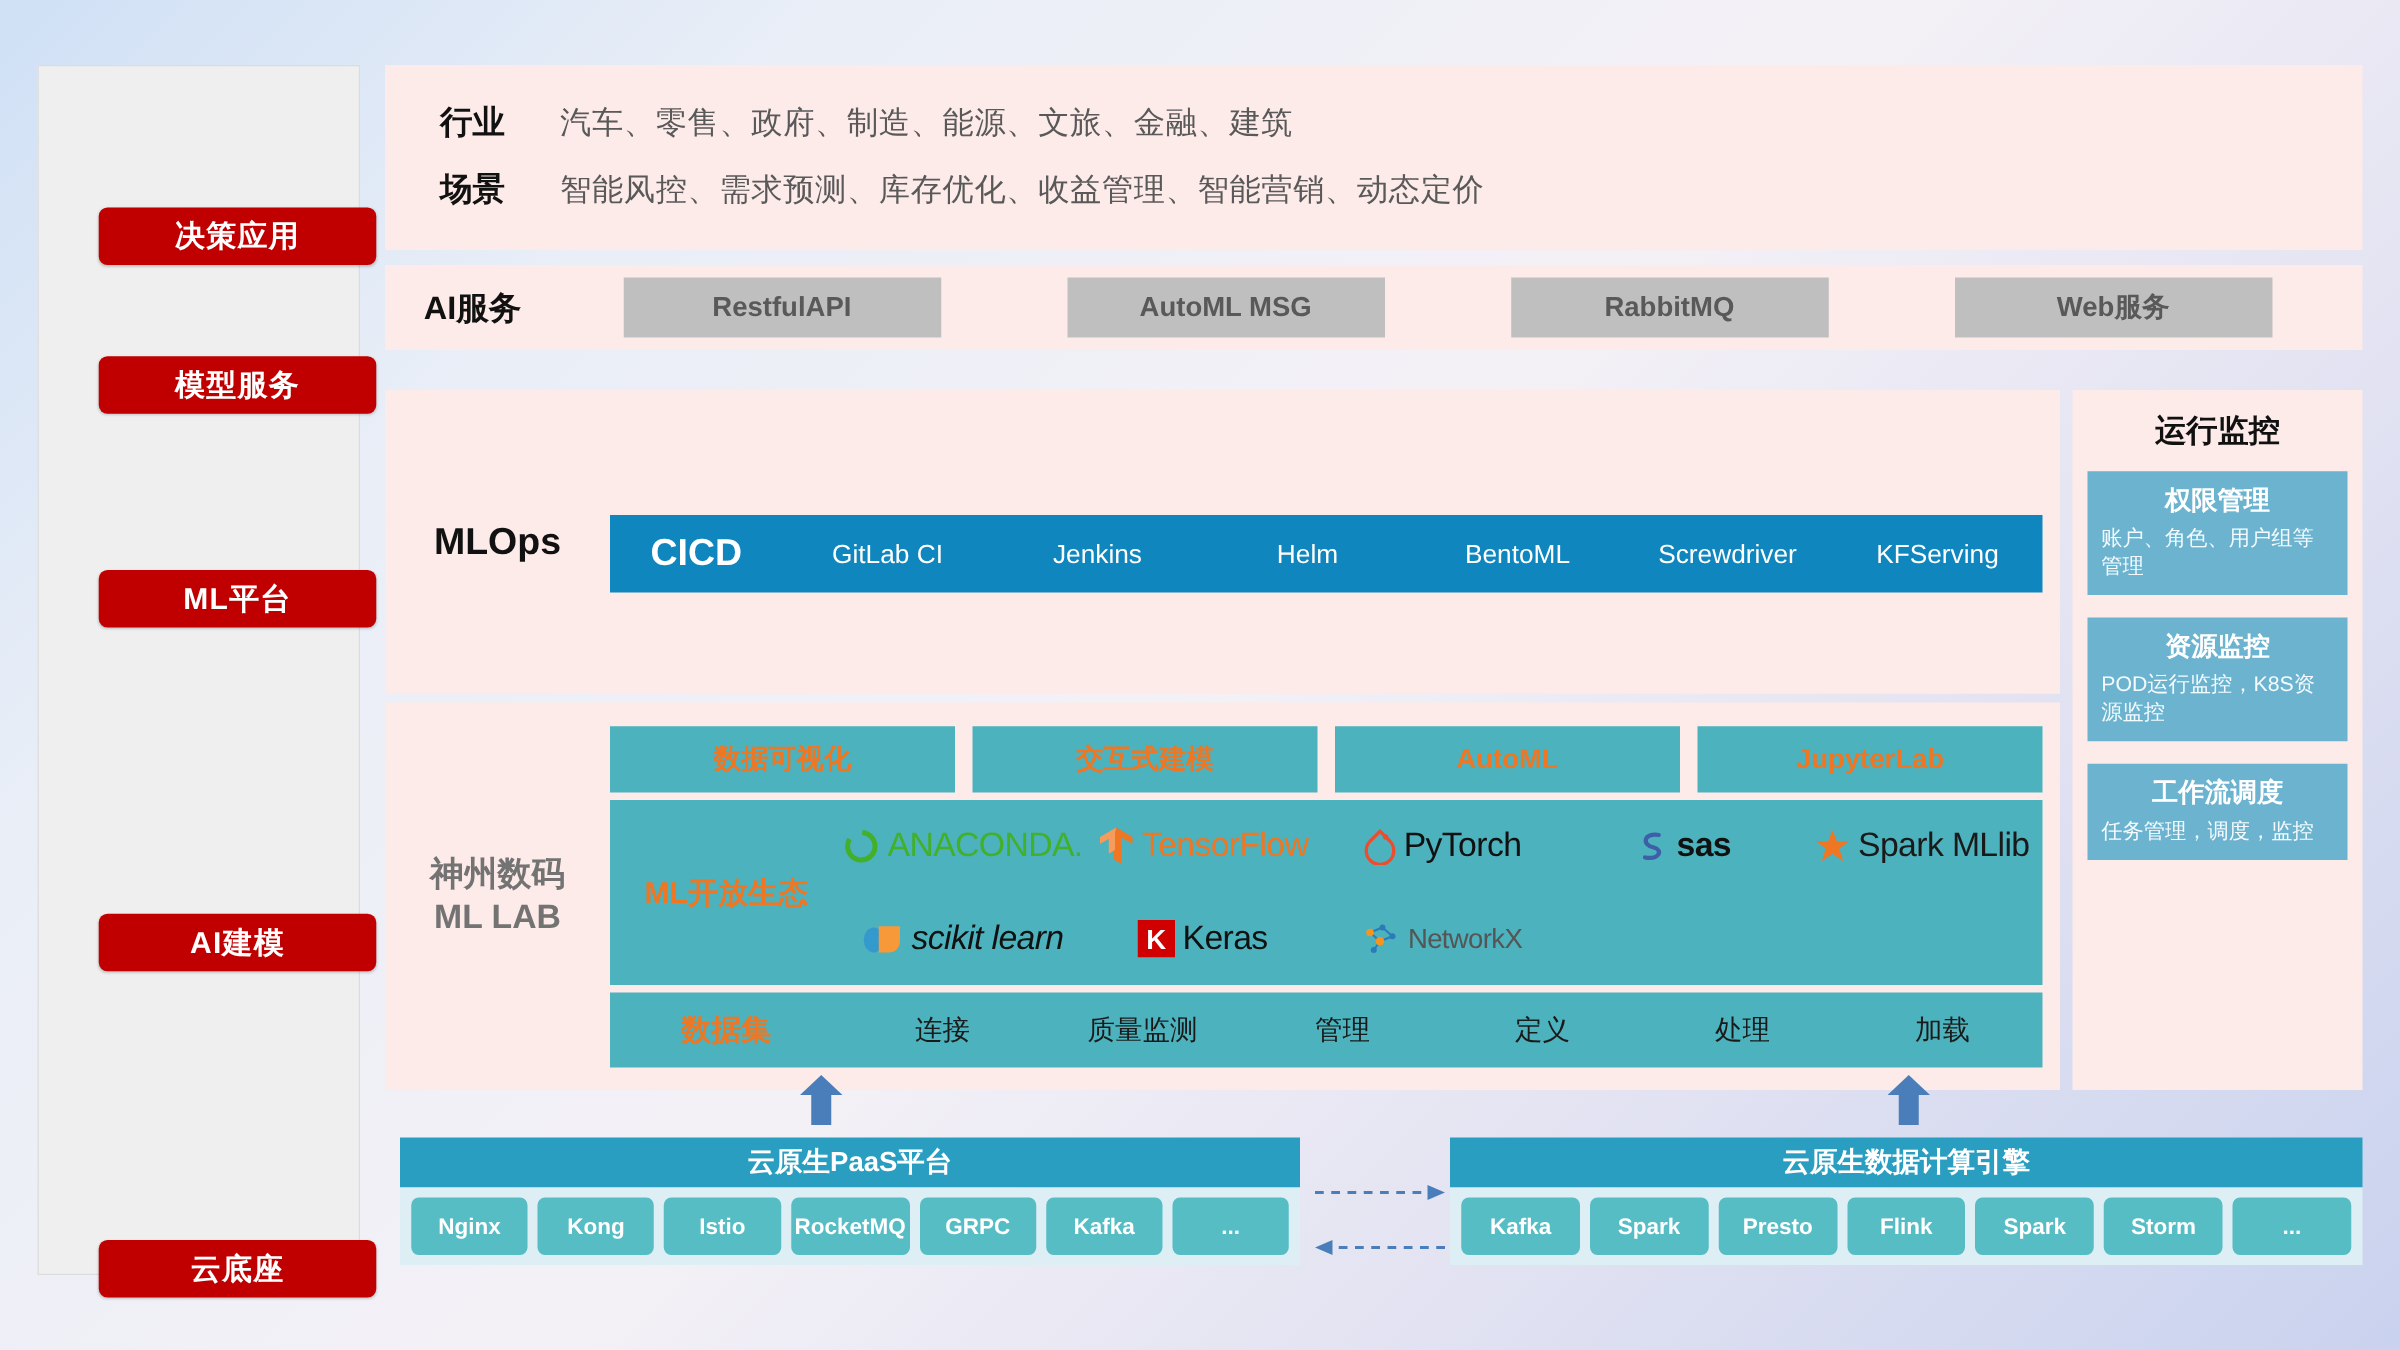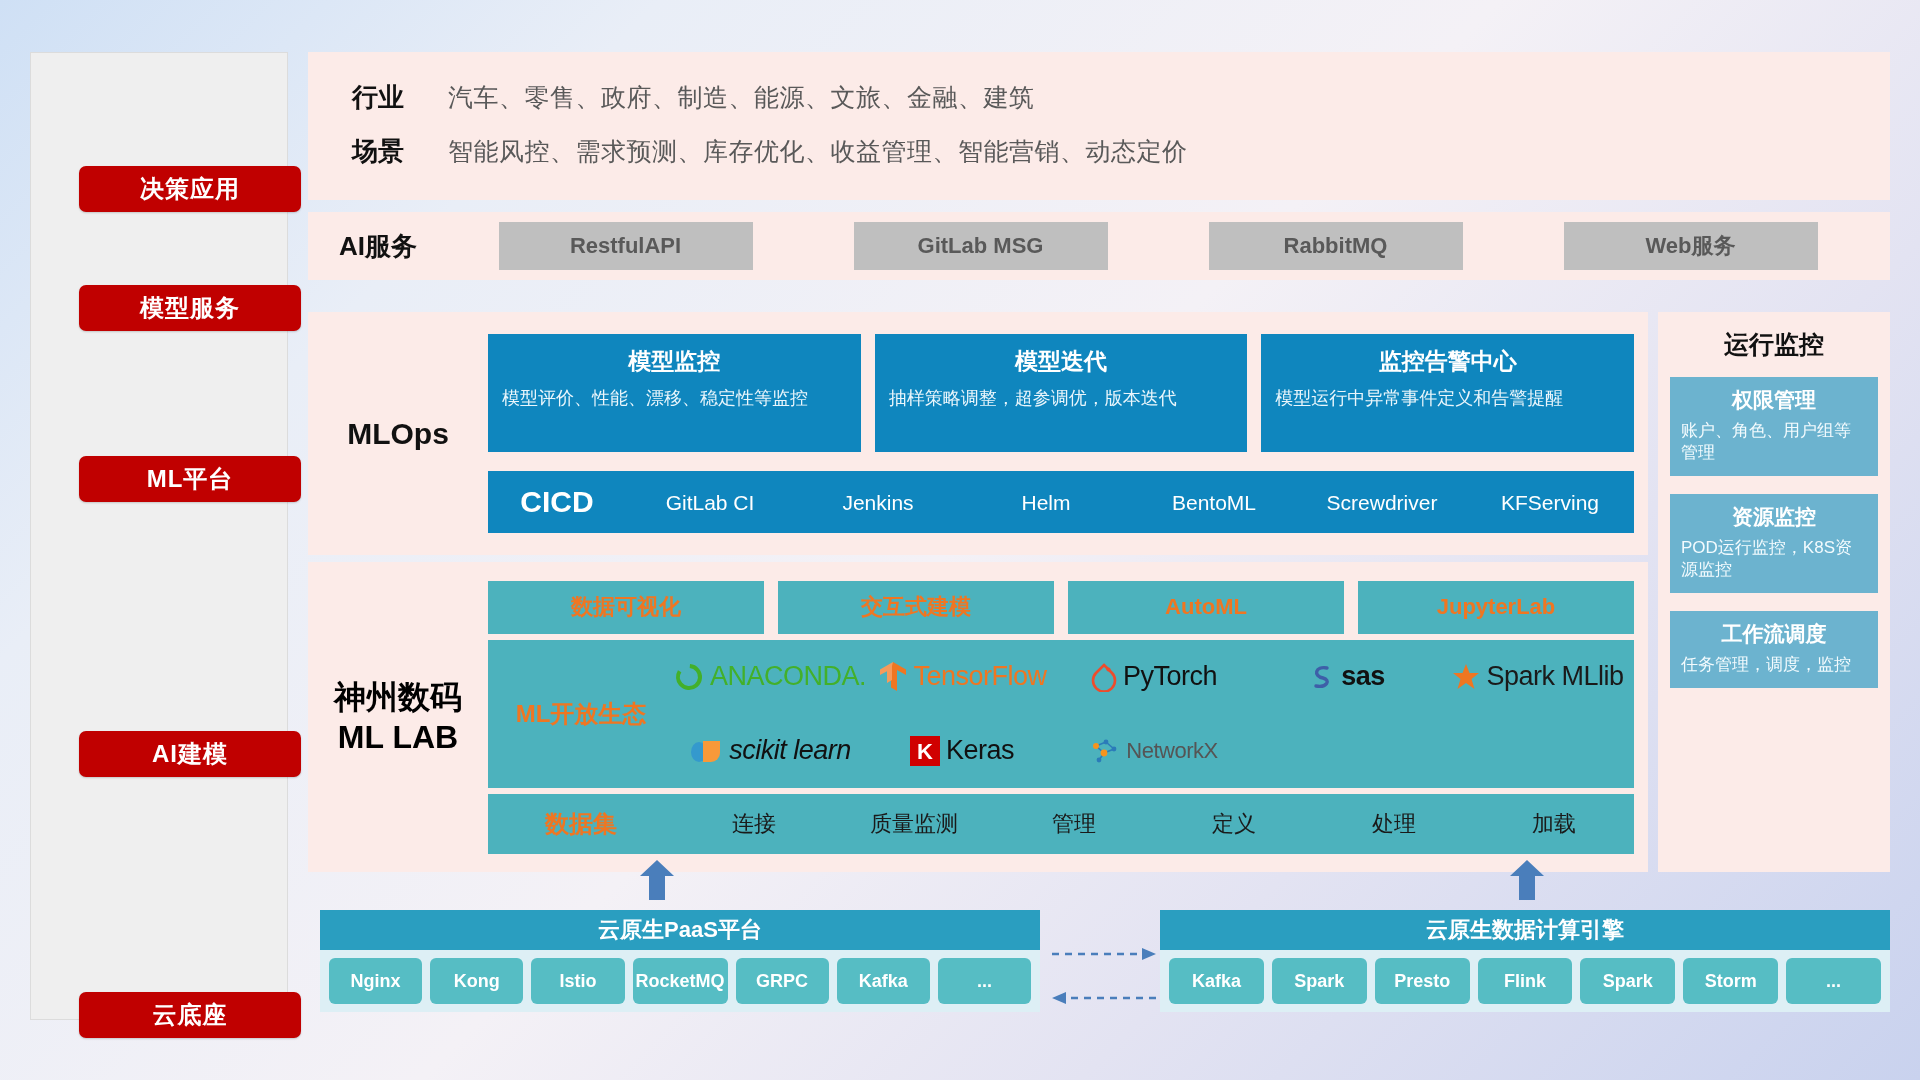--- a/index.html
+++ b/index.html
@@ -67,21 +67,21 @@
 
   
   #panel-mon { left:1658px; top:312px; width:232px; height:560px; padding:12px 12px 0; }
   .mon-title { text-align:center; font-size:25px; font-weight:bold; color:#111; margin:4px 0 16px; }
   .mon-card { background:#6cb3cf; color:#fff; padding:9px 11px 12px; margin-bottom:18px; }
   .mon-card h5 { font-size:21px; text-align:center; font-weight:bold; margin-bottom:6px; }
   .mon-card p { font-size:17px; line-height:1.3; color:#f3fbfe; font-weight:normal; }
 
   
   #panel-lab { left:308px; top:562px; width:1340px; height:310px; display:flex; align-items:center; }
-  .lab-key { width:180px; text-align:center; font-size:32px; font-weight:bold; color:#000000; line-height:1.25; flex:none; }
+  .lab-key { width:180px; text-align:center; font-size:27px; font-weight:bold; color:#737373; line-height:1.25; flex:none; }
   .lab-right { flex:1; padding-right:14px; }
   .lab-tabs { display:flex; gap:14px; }
   .lab-tab {
     flex:1; height:53px; background:#4cb2bd; color:#ef7622;
     display:flex; align-items:center; justify-content:center;
     font-size:22px; font-weight:bold;
   }
   .lab-eco { margin-top:6px; background:#4cb2bd; height:148px; display:flex; align-items:center; }
   .lab-eco-label { width:186px; text-align:center; color:#ef7622; font-size:24px; font-weight:bold; flex:none; }
   .logo-grid { flex:1; display:grid; grid-template-columns:repeat(5,1fr); align-items:center; height:100%; }
@@ -143,43 +143,29 @@
     <div class="kv-row">
       <div class="kv-key">场景</div>
       <div class="kv-val">智能风控、需求预测、库存优化、收益管理、智能营销、动态定价</div>
     </div>
   </div>
 
   <div class="panel" id="panel-svc">
     <div class="svc-key">AI服务</div>
     <div class="svc-boxes">
       <div class="svc-box">RestfulAPI</div>
-      <div class="svc-box">GitLab MSG</div>
+      <div class="svc-box">AutoML MSG</div>
       <div class="svc-box">RabbitMQ</div>
       <div class="svc-box">Web服务</div>
     </div>
   </div>
 
   <div class="panel" id="panel-mlops">
     <div class="mlops-key">MLOps</div>
     <div class="mlops-right">
-      <div class="mlops-cards">
-        <div class="mlops-card">
-          <h4>模型监控</h4>
-          <p>模型评价、性能、漂移、稳定性等监控</p>
-        </div>
-        <div class="mlops-card">
-          <h4>模型迭代</h4>
-          <p>抽样策略调整，超参调优，版本迭代</p>
-        </div>
-        <div class="mlops-card">
-          <h4>监控告警中心</h4>
-          <p>模型运行中异常事件定义和告警提醒</p>
-        </div>
-      </div>
       <div class="cicd-bar">
         <div class="cicd-title">CICD</div>
         <div class="cicd-items">
           <div class="cicd-item">GitLab CI</div>
           <div class="cicd-item">Jenkins</div>
           <div class="cicd-item">Helm</div>
           <div class="cicd-item">BentoML</div>
           <div class="cicd-item">Screwdriver</div>
           <div class="cicd-item">KFServing</div>
         </div>

